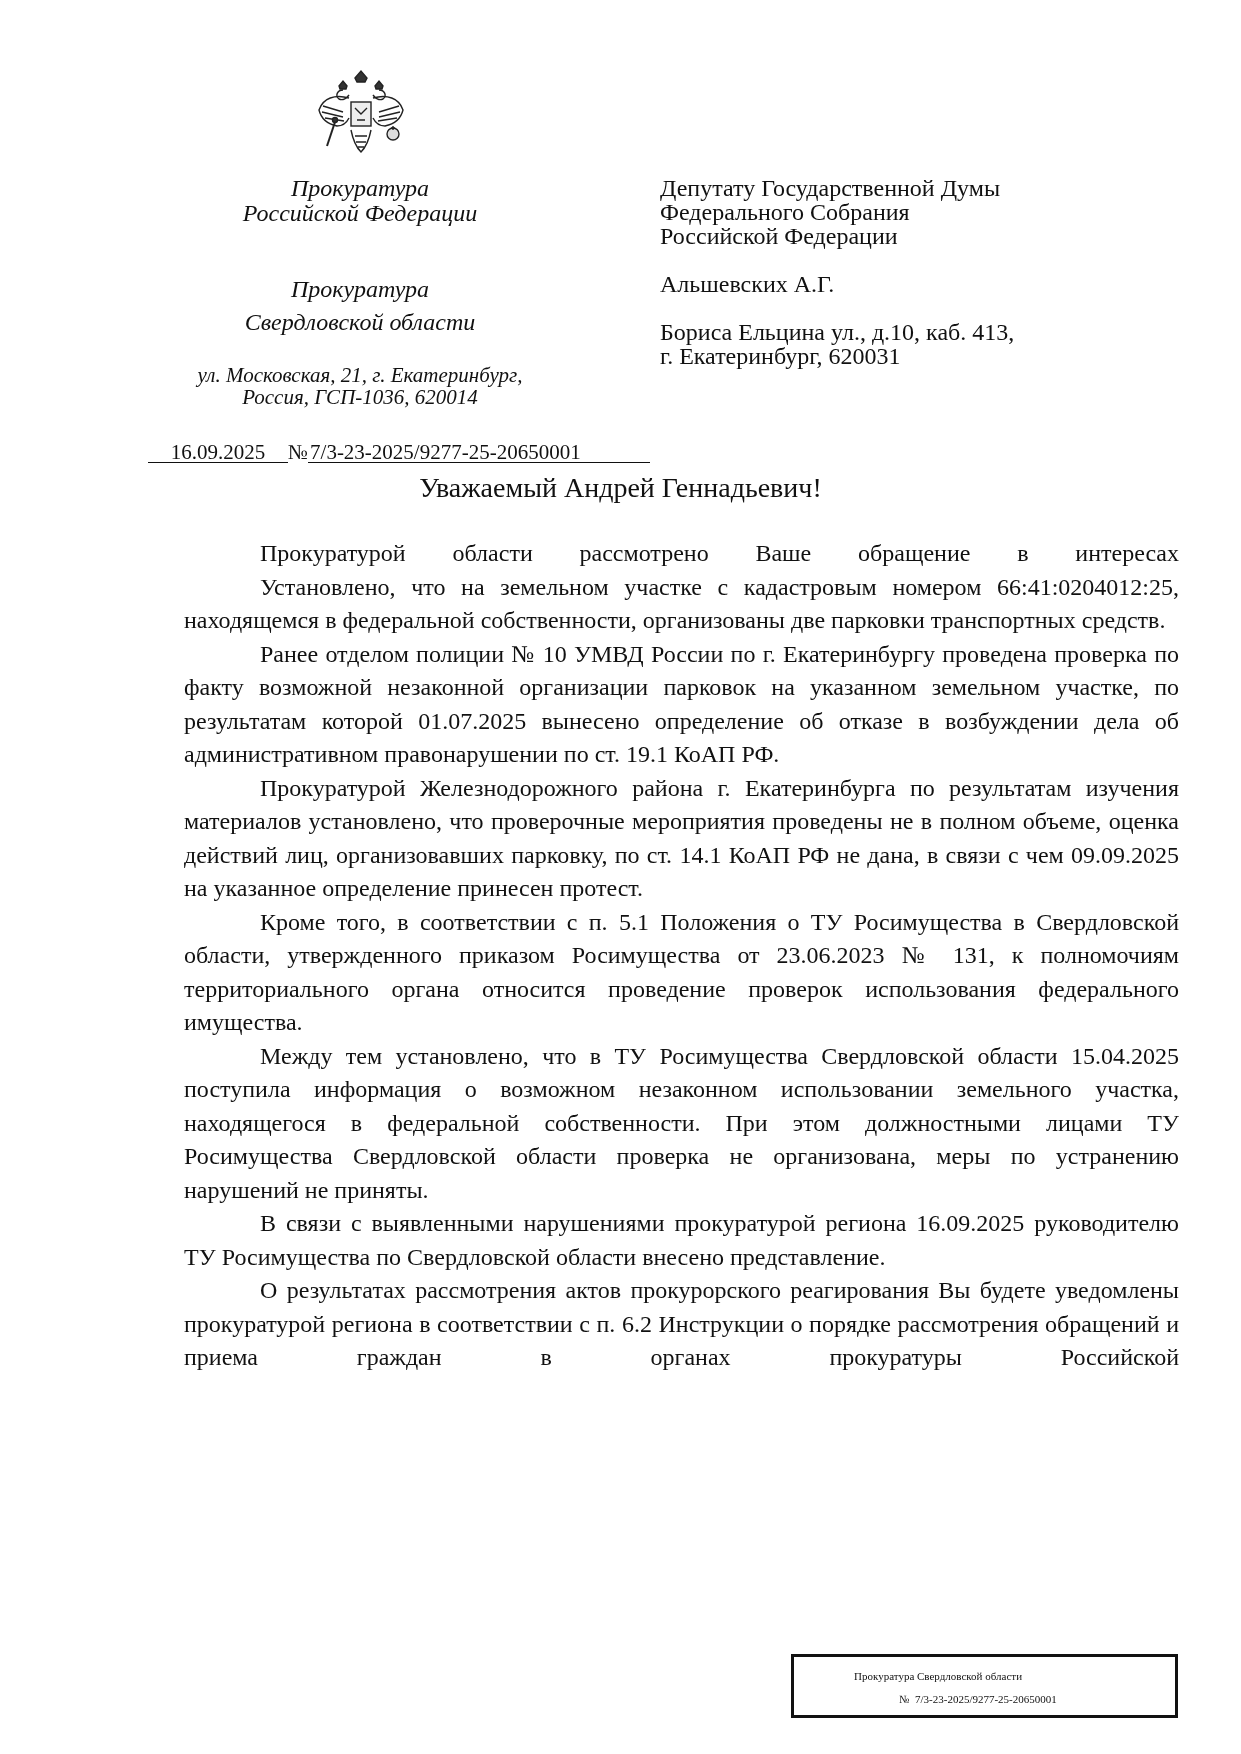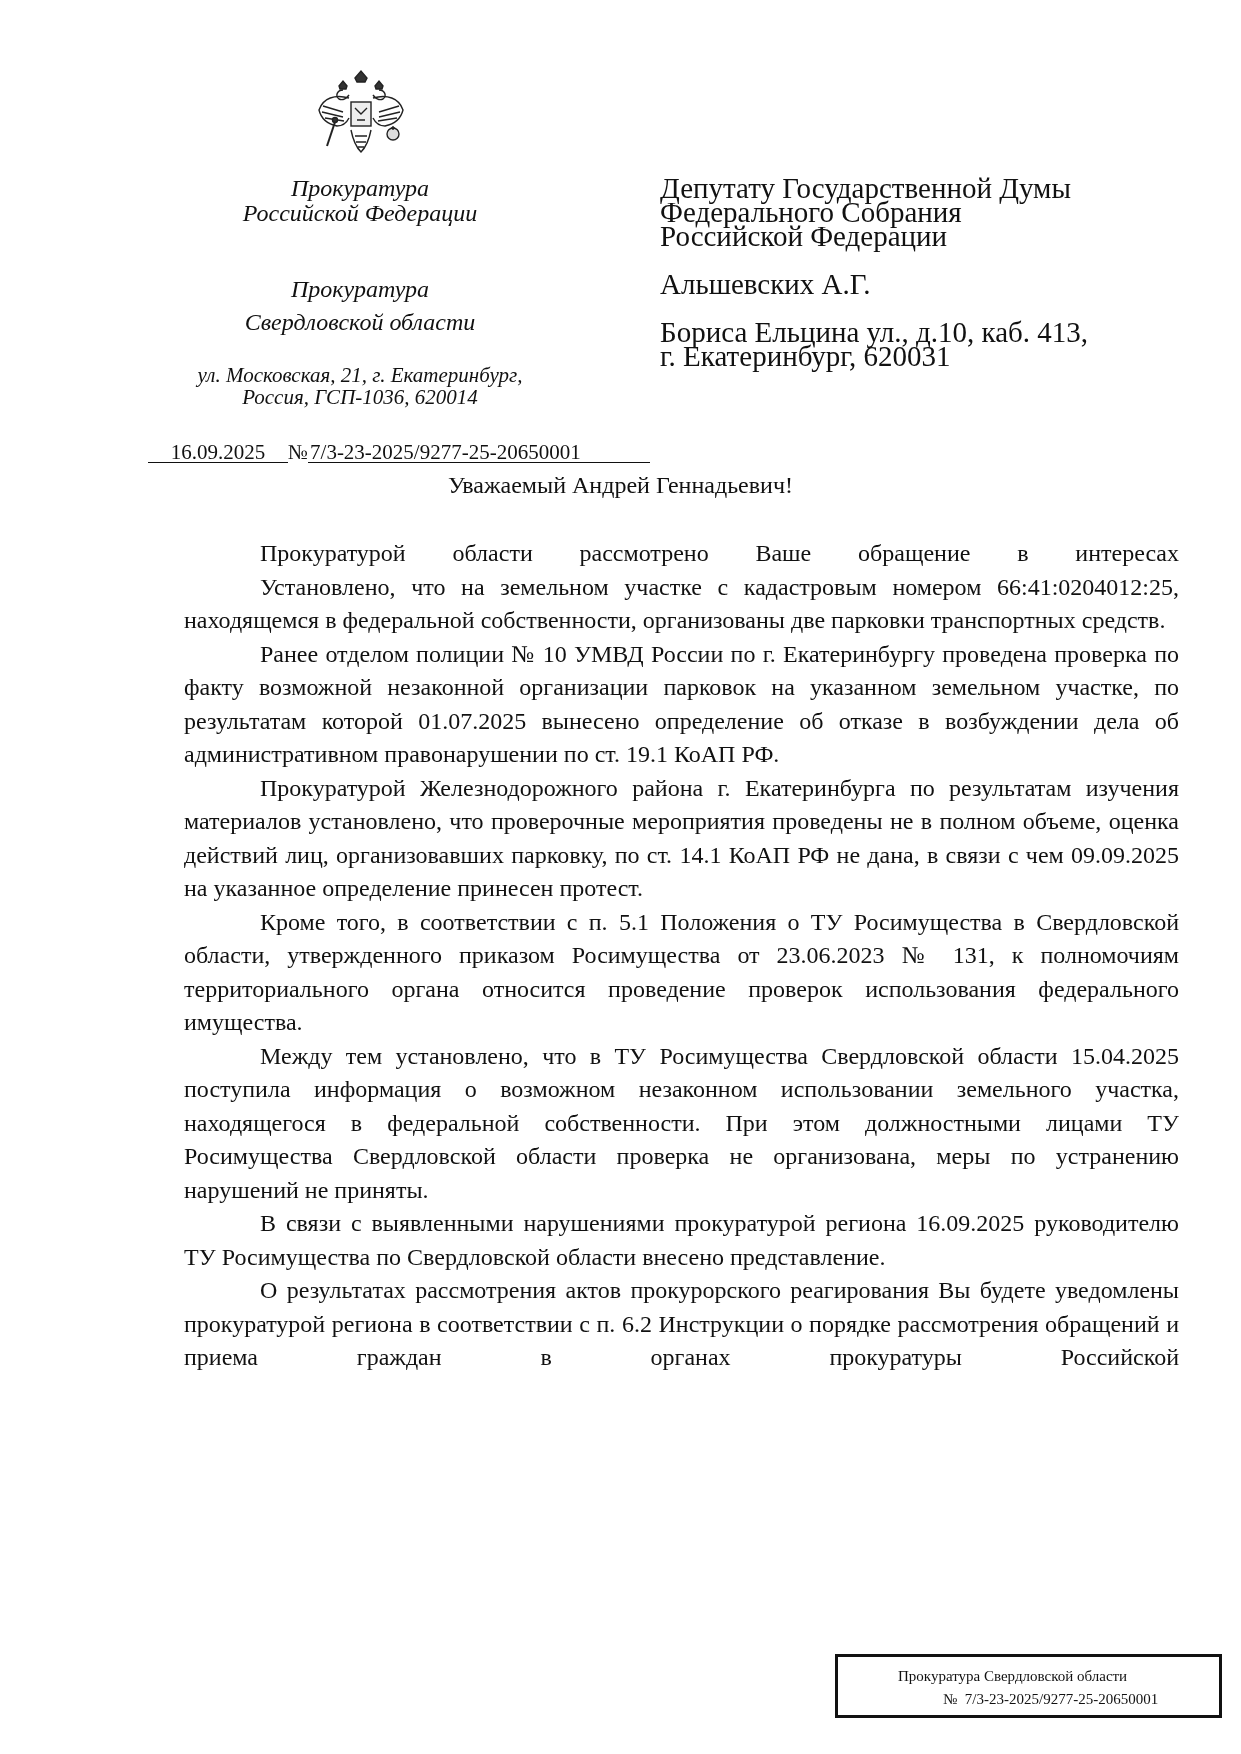--- a/index.html
+++ b/index.html
@@ -10,34 +10,34 @@
   .abs { position: absolute; }
   .emblem { left: 313px; top: 68px; width: 96px; height: 94px; }
   .org-block { left: 150px; width: 420px; text-align: center; font-style: italic; }
   .org-title { top: 176px; font-size: 24px; line-height: 25px; }
   .org-sub { top: 273px; font-size: 24px; line-height: 33px; }
   .org-addr { top: 364px; font-size: 21px; line-height: 22px; }
   .regline { left: 148px; top: 440px; font-size: 21px; white-space: nowrap; }
   .regline .u { display: inline-block; border-bottom: 1px solid #111; line-height: 20px; }
   .regline .date { width: 140px; text-align: center; }
   .regline .num { width: 340px; text-align: left; padding-left: 2px; }
-  .recipient { left: 660px; top: 176px; font-size: 29px; line-height: 24px; }
+  .recipient { left: 660px; top: 176px; font-size: 24px; line-height: 24px; }
   .recipient p { margin: 0; }
   .recipient .gap { height: 24px; }
-  .greeting { left: 0; width: 1241px; top: 472px; text-align: center; font-size: 24px; }
+  .greeting { left: 0; width: 1241px; top: 472px; text-align: center; font-size: 28px; }
   .body {
     left: 184px; width: 995px; top: 537px; font-size: 24px; line-height: 33.5px;
     text-align: justify;
   }
   .body p { margin: 0; text-indent: 76px; }
   .body p.first-cont { text-indent: 0; }
   .body .redact-indent { display: inline-block; width: 230px; }
   .stamp {
     left: 791px; top: 1654px; width: 381px; height: 58px;
-    border: 3px solid #111; font-size: 15px; line-height: 22px; margin-left: 44px;
+    border: 3px solid #111; font-size: 11px; line-height: 22px;
   }
   .stamp .l1 { position: absolute; left: 60px; top: 8px; }
   .stamp .l2 { position: absolute; left: 105px; top: 31px; }
 </style>
 </head>
 <body>
 
 <div class="abs emblem">
   <svg width="96" height="94" viewBox="0 0 96 94">
     <g fill="none" stroke="#222" stroke-width="1.4">

